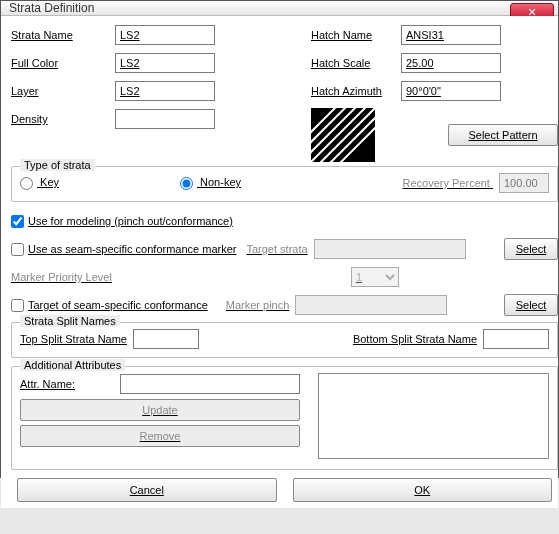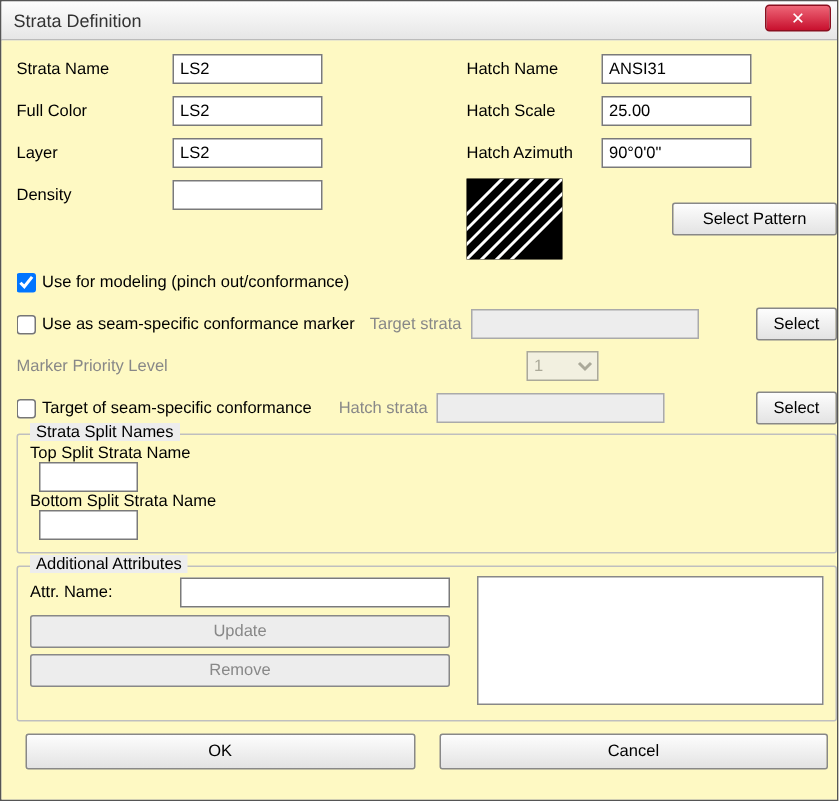--- a/index.html
+++ b/index.html
@@ -6,21 +6,21 @@
 body {
   font-family: "Segoe UI", Tahoma, Arial, sans-serif;
   font-size: 11px;
   background: #e8e8e8;
   width: 559px;
   height: 534px;
   overflow: hidden;
 }
 .window {
   width: 559px;
-  height: 534px;
+  height: 478px;
   background: #ececec;
   border: 1px solid #555;
   display: flex;
   flex-direction: column;
 }
 .titlebar {
   height: 26px;
   background: linear-gradient(#fdfdfd, #e6e6e6);
   border-bottom: 1px solid #bbb;
   display: flex;
@@ -41,22 +41,23 @@
   display: flex;
   align-items: center;
   justify-content: center;
   color: #fff;
   font-size: 11px;
   cursor: pointer;
 }
 .content {
   flex: 1;
   padding: 8px 0 6px 10px;
-  background: #fef9c3;
+  background: #ffffff;
   position: relative;
+  text-decoration: underline;
 }
 .row { display: flex; align-items: center; margin-bottom: 6px; height: 22px; }
 label { color: #000; font-size: 11px; }
 label.disabled { color: #888; }
 input[type=text] {
   height: 20px;
   border: 1px solid #7a7a7a;
   background: #fff;
   padding: 1px 4px;
   font-size: 11px;
@@ -181,20 +182,37 @@
               </g>
             </svg>
           </div>
           <div style="flex:1; display:flex; justify-content:flex-end; align-items:center; height:54px;">
             <button style="width:110px;">Select Pattern</button>
           </div>
         </div>
       </div>
     </div>
 
+    <div class="fieldset" style="margin-top:4px;">
+      <span class="fieldset-legend">Type of strata</span>
+      <div style="display:flex; align-items:center;">
+        <div style="width:160px;">
+          <input type="radio" name="tos" id="rKey" style="">
+          <label for="rKey">Key</label>
+        </div>
+        <div style="width:160px;">
+          <input type="radio" name="tos" id="rNonkey" checked="" style="">
+          <label for="rNonkey">Non-key</label>
+        </div>
+        <div style="flex:1; text-align:right;">
+          <label class="disabled">Recovery Percent</label>
+          <input type="text" readonly="" style="width: 50px; margin-left: 6px;" value="100.00">
+        </div>
+      </div>
+    </div>
 
     <div class="row" style="margin-top:4px;">
       <input type="checkbox" id="cbModel" checked="" style="">
       <label for="cbModel">Use for modeling (pinch out/conformance)</label>
     </div>
 
     <div class="row">
       <input type="checkbox" id="cbMarker" style="">
       <label for="cbMarker">Use as seam-specific conformance marker</label>
       <span style="width:10px;"></span>
@@ -209,29 +227,29 @@
       <span style="width:120px;"></span>
       <select disabled="" style="width:48px;">
         <option>1</option>
       </select>
     </div>
 
     <div class="row">
       <input type="checkbox" id="cbTargetConf" style="">
       <label for="cbTargetConf">Target of seam-specific conformance</label>
       <span style="width:18px;"></span>
-      <label class="disabled">Hatch strata</label>
+      <label class="disabled">Marker pinch</label>
       <input type="text" readonly="" style="flex: 0 0 130px; margin-left: 6px;" value="">
       <span style="flex:1;"></span>
       <button style="width:54px;">Select</button>
     </div>
 
     <div class="fieldset">
       <span class="fieldset-legend">Strata Split Names</span>
-      <div style="display:flex; flex-direction:column;">
+      <div style="display:flex; align-items:center;">
         <label>Top Split Strata Name</label>
         <input type="text" style="width: 66px; margin-left: 6px;" value="">
         <span style="flex:1;"></span>
         <label>Bottom Split Strata Name</label>
         <input type="text" style="width: 66px; margin-left: 6px;" value="">
       </div>
     </div>
 
     <div class="fieldset" style="padding-bottom:10px;">
       <span class="fieldset-legend">Additional Attributes</span>
@@ -242,18 +260,18 @@
             <input type="text" style="flex: 1 1 0%;" value="">
           </div>
           <button class="disabled" style="width:100%;">Update</button>
           <button class="disabled" style="width:100%;">Remove</button>
         </div>
         <textarea style="flex: 1 1 0%; height: 86px;"></textarea>
       </div>
     </div>
 
     <div class="bottom-buttons">
+      <button>Cancel</button>
       <button>OK</button>
-      <button>Cancel</button>
     </div>
 
   </div>
 </div>
 
 </body></html>

